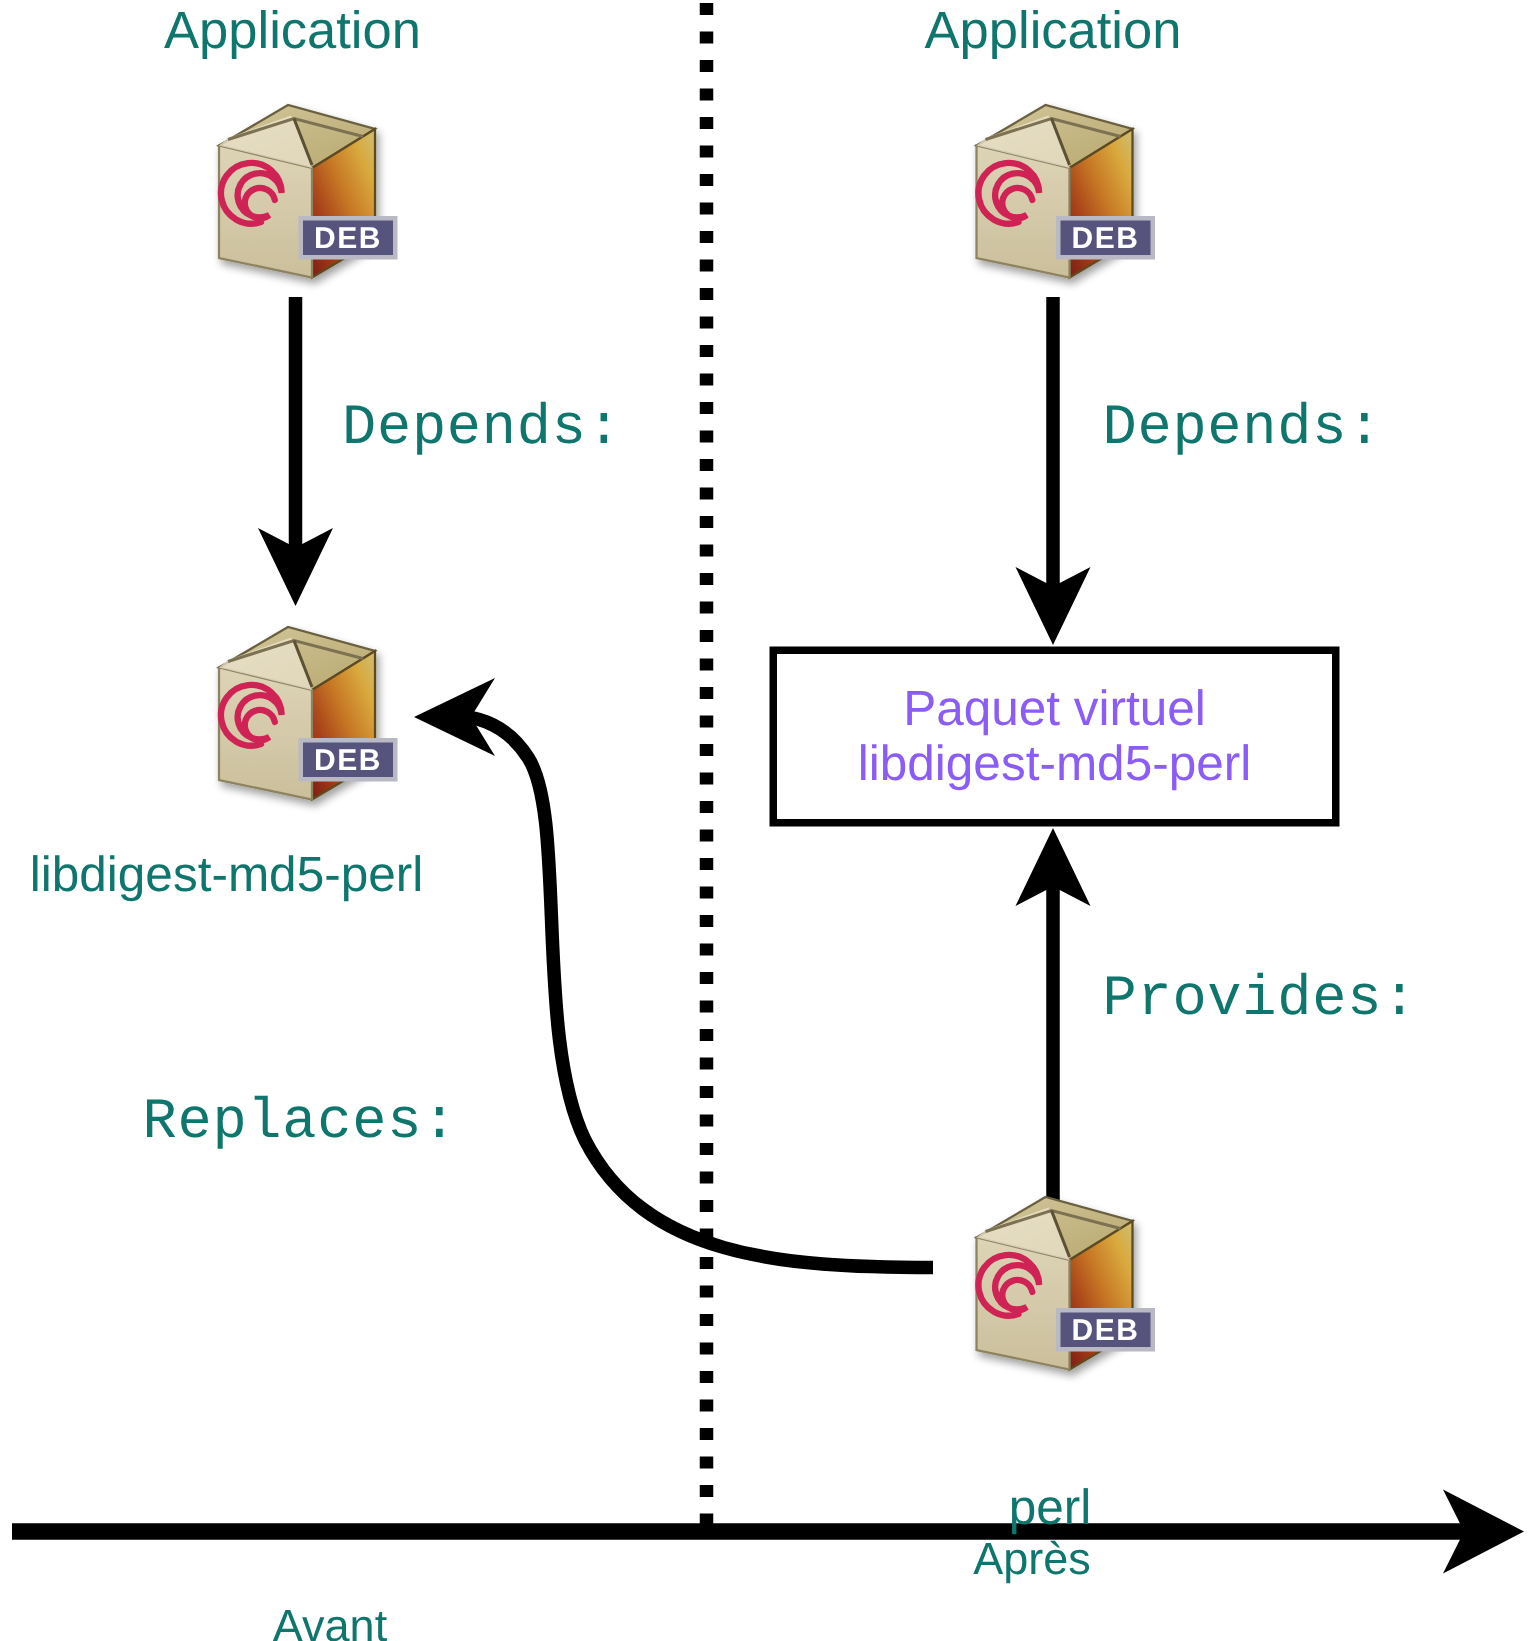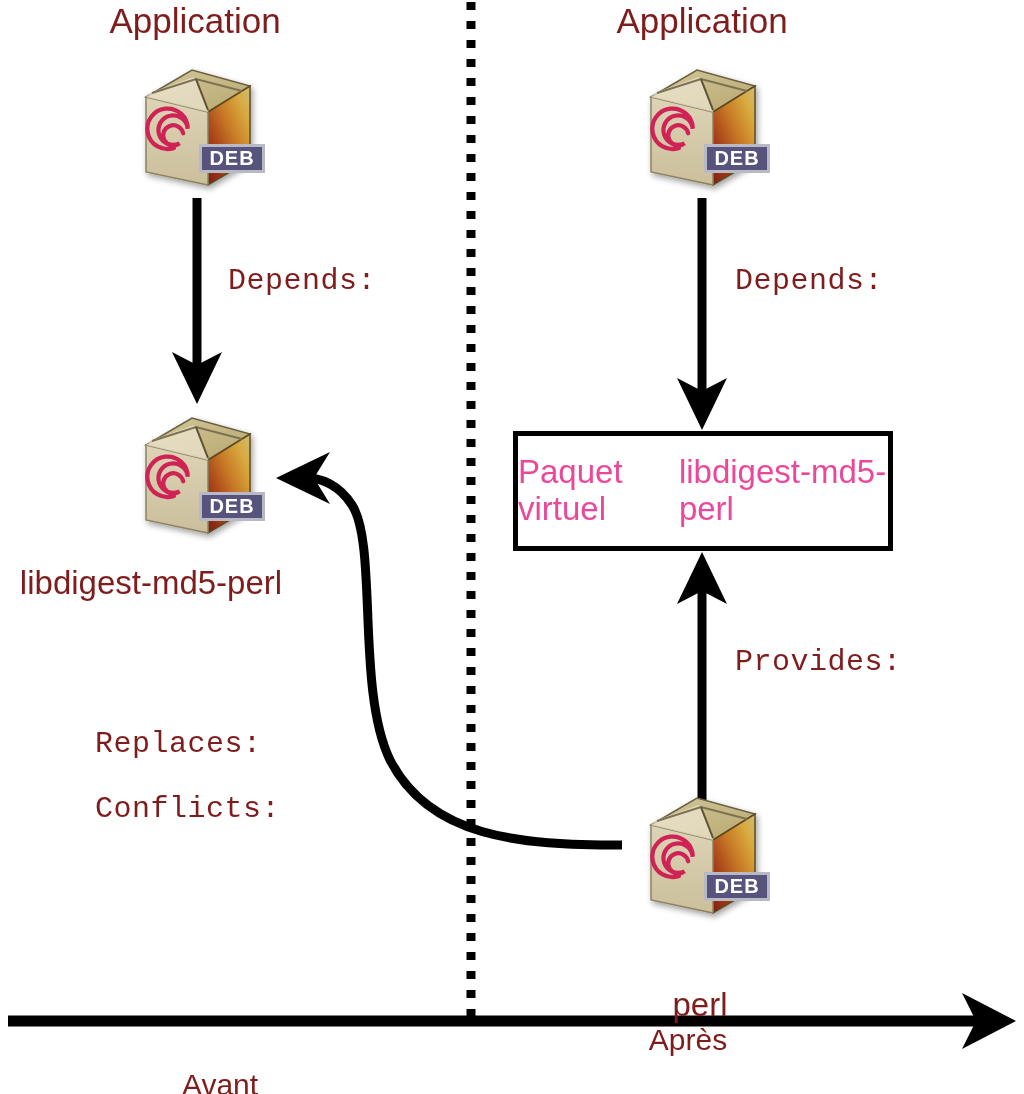--- a/index.html
+++ b/index.html
@@ -22,44 +22,44 @@
   svg.layer {
     position: absolute;
     left: 0;
     top: 0;
     width: 1024px;
     height: 1094px;
     pointer-events: none;
   }
   .lbl {
     position: absolute;
-    color: #7f1d1d;
+    color: #0f766e;
     white-space: nowrap;
     line-height: 1.06;
   }
   .lbl-sans  { font-family: "Liberation Sans", sans-serif; }
   .lbl-mono  { font-family: "Liberation Mono", "DejaVu Sans Mono", monospace; }
   .center    { transform: translateX(-50%); text-align: center; }
 
   .t-app     { font-size: 35px; }
-  .t-rel     { font-size: 30px; letter-spacing: 0.5px; }
+  .t-rel     { font-size: 38px; letter-spacing: 0.5px; }
   .t-pkg     { font-size: 33px; }
   .t-axis    { font-size: 30px; margin-top: 20px; }
   .t-box     { font-size: 33px; }
 
   .vbox {
     position: absolute;
     box-sizing: border-box;
     border: 5px solid #000000;
     background: #ffffff;
     display: flex;
-    flex-direction: row;
+    flex-direction: column;
     align-items: center;
     justify-content: center;
-    color: #ec4899;
+    color: #8b5cf6;
     line-height: 1.12;
   }
 
   
   .debpkg {
     position: absolute;
     width: 150px;
     height: 150px;
     text-decoration: underline;
   }
@@ -241,21 +241,20 @@
 
   <div class="vbox" style="left:513px; top:431px; width:380px; height:120px;">
     <div class="t-box">Paquet virtuel</div>
     <div class="t-box">libdigest-md5-perl</div>
   </div>
 
   <div class="lbl lbl-mono t-rel" style="left:95px; top:729px;">Replaces:</div>
 
   <div class="lbl lbl-mono t-rel" style="left:735px; top:647px;">Provides:</div>
 
-  <div class="lbl lbl-mono t-rel" style="left:95px; top:794px;">Conflicts:</div>
 
   <div class="lbl lbl-sans t-pkg center" style="left:700px; top:988px;">perl</div>
 
   <div class="lbl lbl-sans t-axis center" style="left:220px; top:1049px;">Avant</div>
 
   <div class="lbl lbl-sans t-axis center" style="left:688px; top:1004px;">Après</div>
 
 </div>
 
 </body></html>

